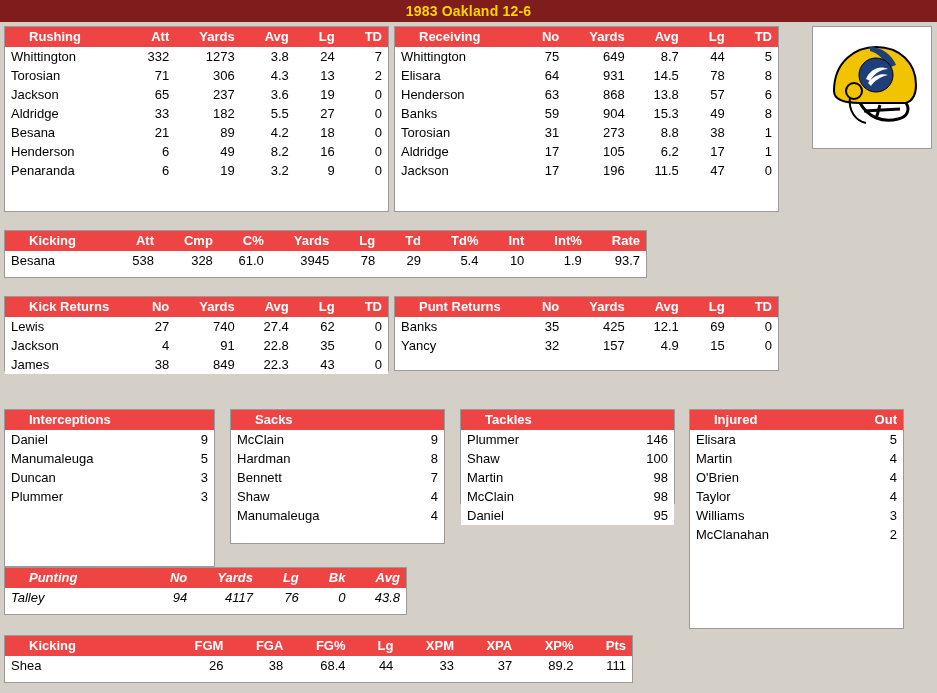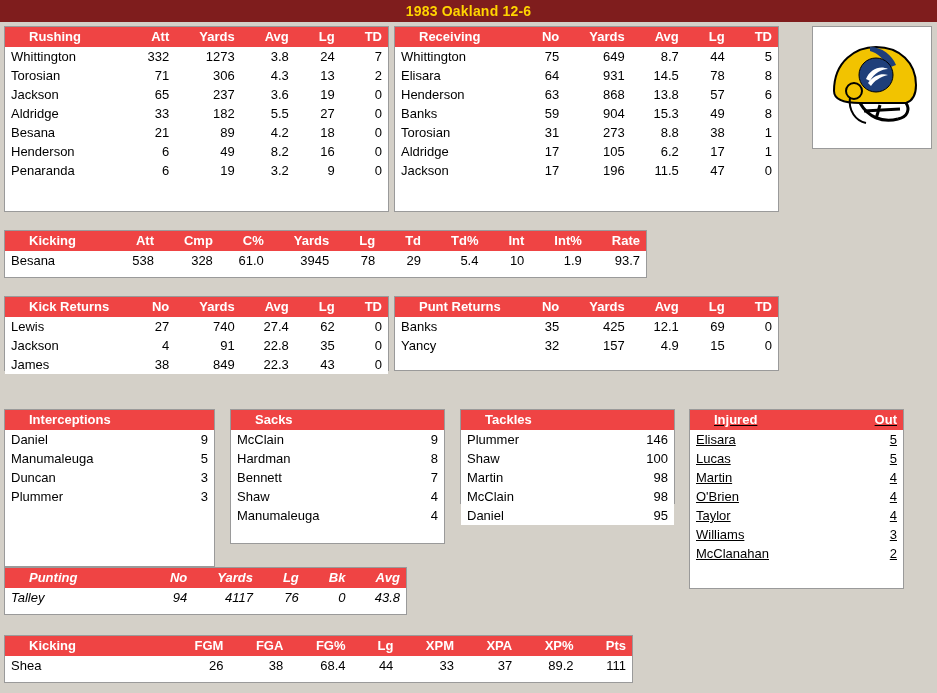--- a/index.html
+++ b/index.html
@@ -430,35 +430,31 @@
             <td>98</td>
           </tr>
         <tr>
             <td class="lbl">Daniel</td>
             <td>95</td>
           </tr>
       </tbody>
     </table>
   </div>
 
-  <div class="panel" style="left:689px;top:409px;width:215px;height:180px;text-decoration:underline;">
+  <div class="panel" style="left:689px;top:409px;width:215px;height:220px;">
     <table class="tbl">
       <thead>
           <tr>
         <th class="lbl">Injured</th>
         <th>Out</th>
       </tr>
         </thead>
       <tbody>
         <tr>
             <td class="lbl">Elisara</td>
-            <td>5</td>
-          </tr>
-        <tr>
-            <td class="lbl">Lucas</td>
             <td>5</td>
           </tr>
         <tr>
             <td class="lbl">Martin</td>
             <td>4</td>
           </tr>
         <tr>
             <td class="lbl">O'Brien</td>
             <td>4</td>
           </tr>

